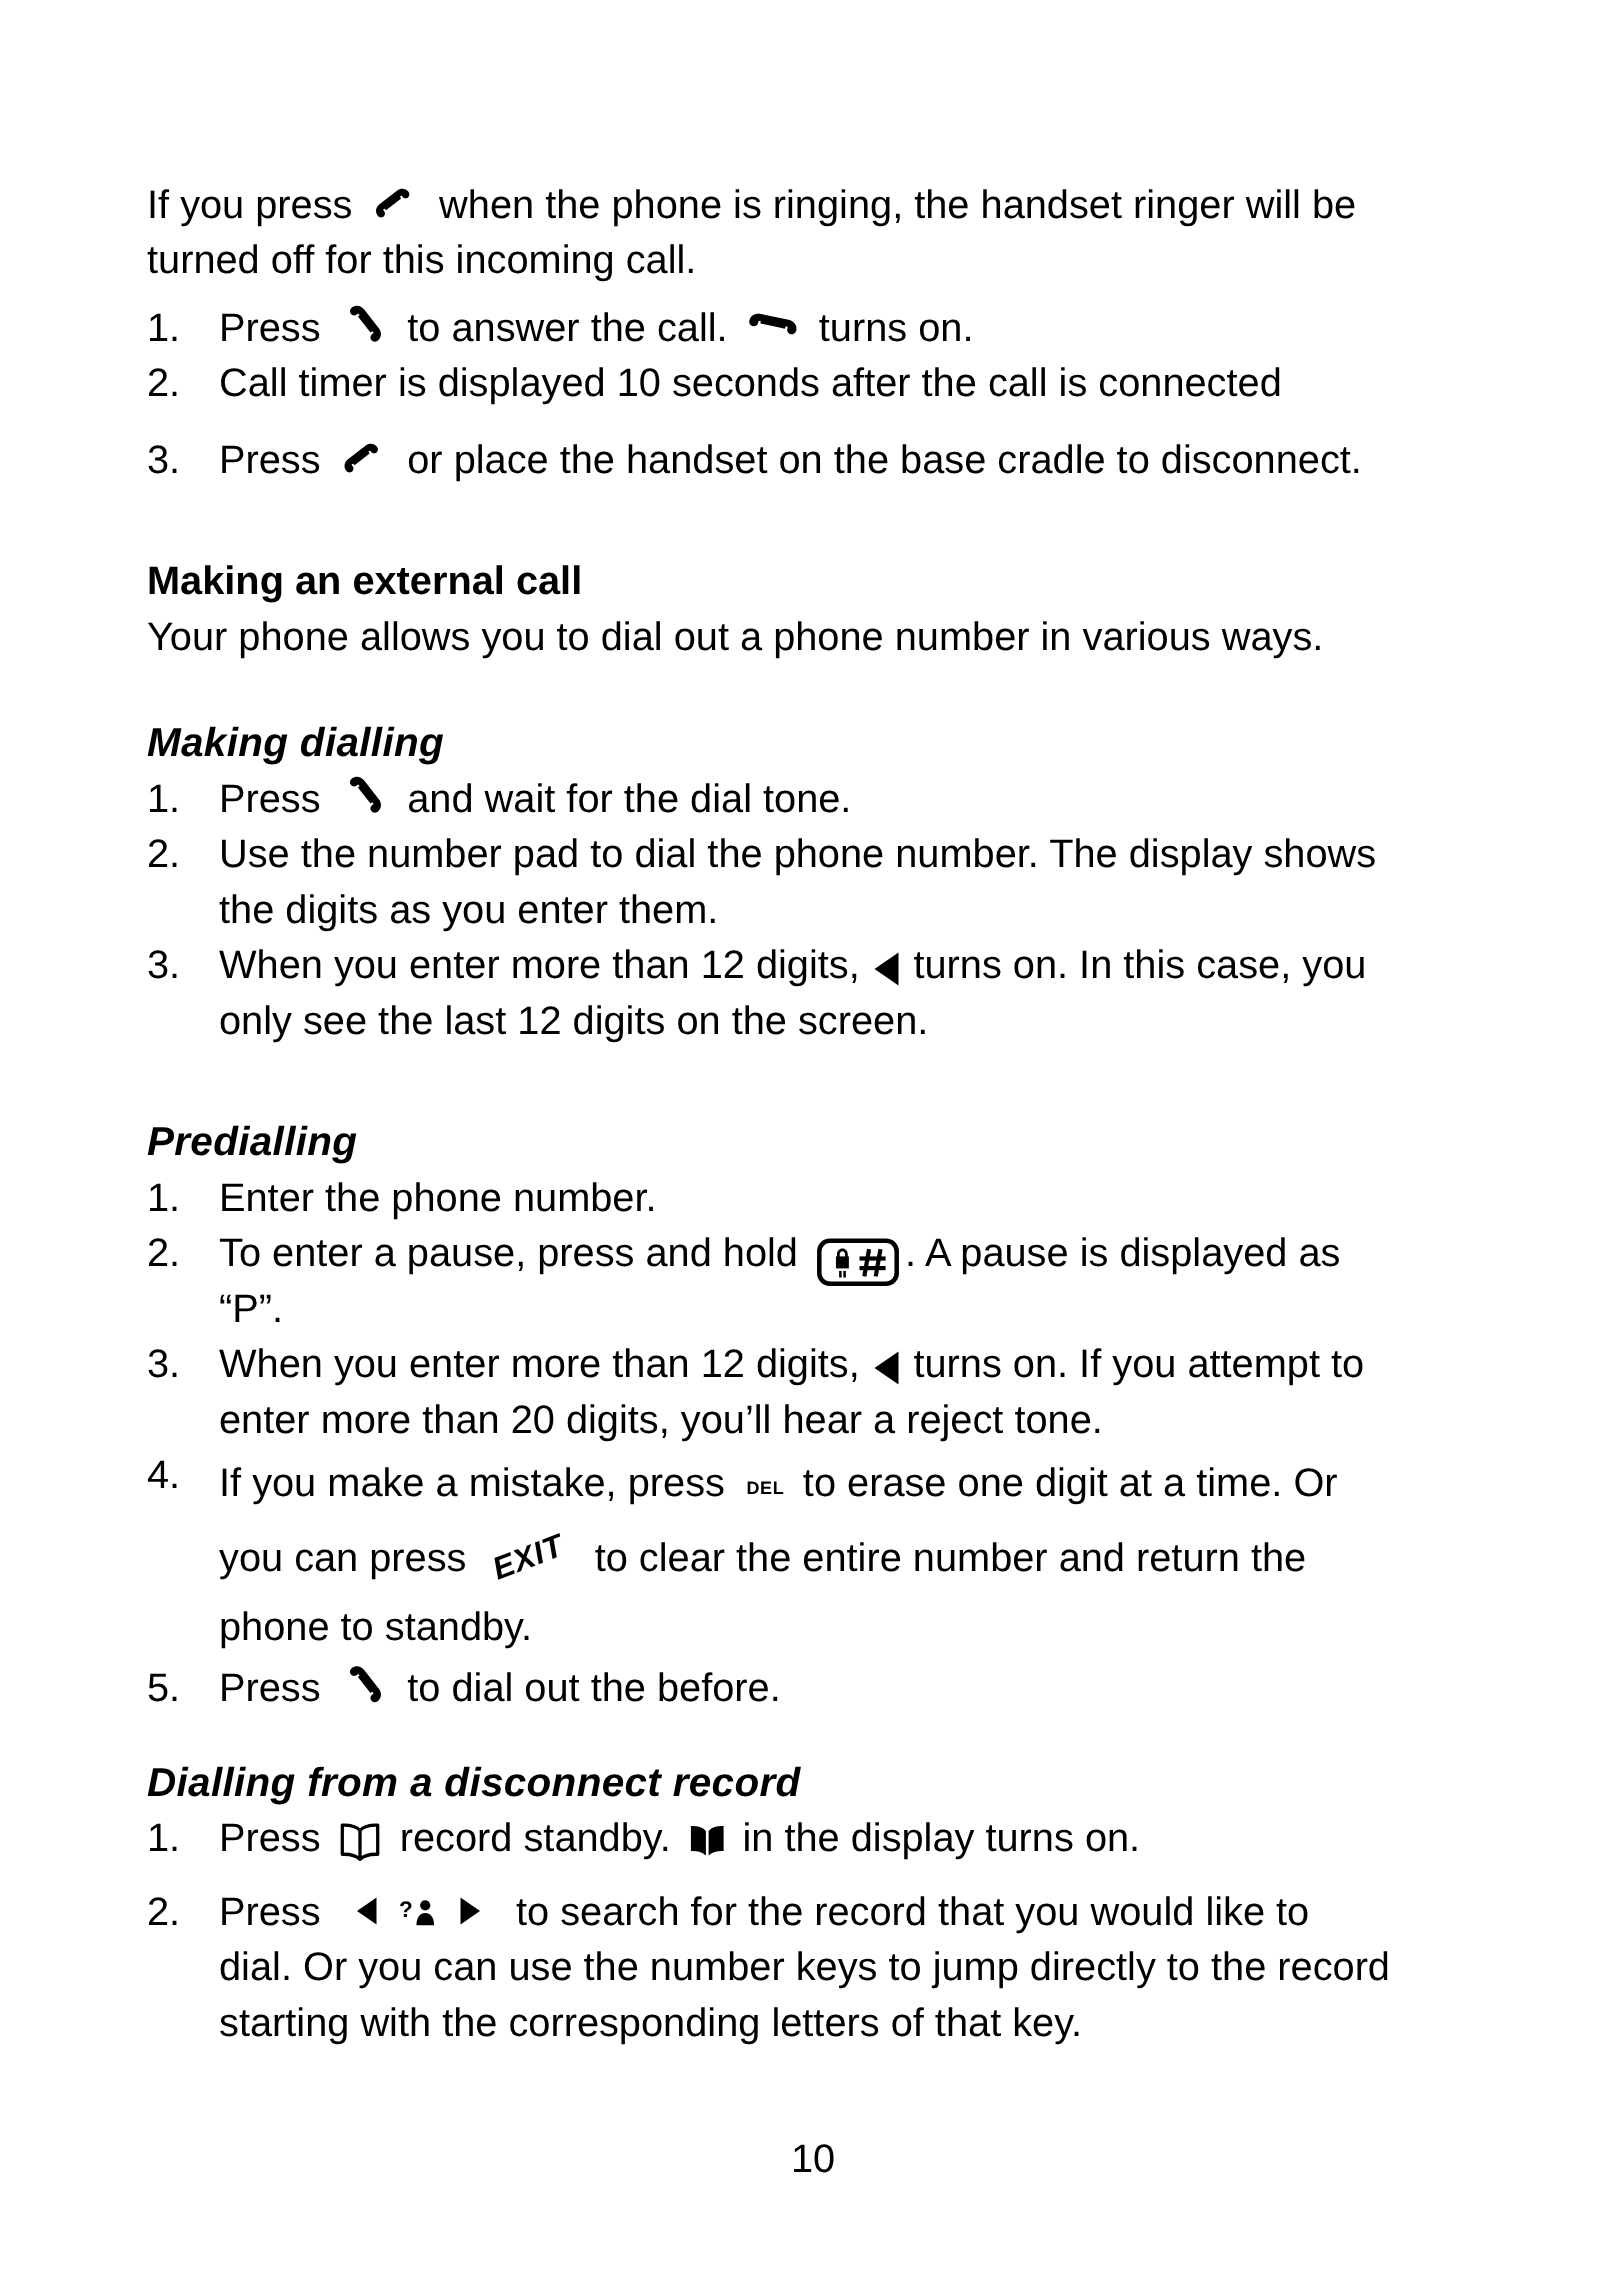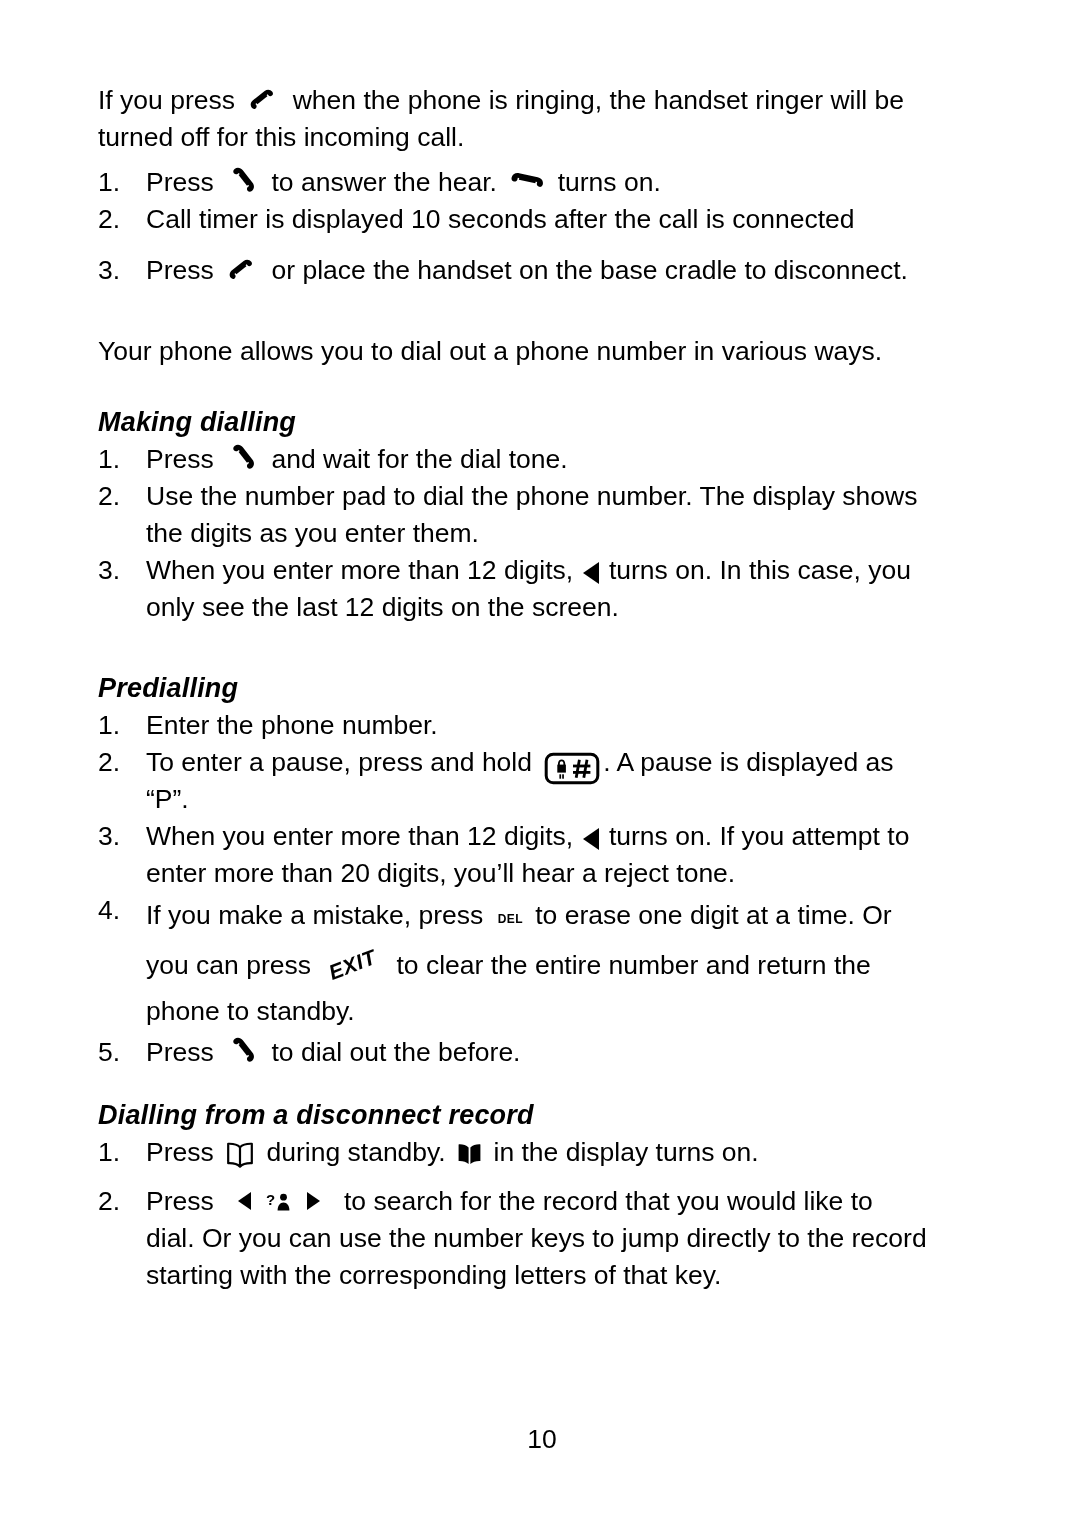--- a/index.html
+++ b/index.html
@@ -12,21 +12,21 @@
     height: 1528px;
     font-family: "Liberation Sans", sans-serif;
     color: #000000;
     -webkit-font-smoothing: antialiased;
   }
   .page {
     position: relative;
     width: 1068px;
     height: 1528px;
     box-sizing: border-box;
-    padding: 82px 140px 0 98px;
+    padding: 118px 140px 0 98px;
     background: #ffffff;
   }
 
   
   .para {
     font-size: 26.5px;
     line-height: 37px;
     margin: 0 0 0 0;
     text-align: left;
   }
@@ -176,21 +176,21 @@
       <span class="num">1.</span>
       <span>Press</span>
       <span class="ic ic-answer">
         <svg viewBox="0 0 34 30">
           <g transform="rotate(52 17 15)">
             <path d="M3 13.5 C3 10.2 5.6 7.8 9.1 7.8 L24.9 7.8 C28.4 7.8 31 10.2 31 13.5 C31 15.3 29.8 16.6 28.1 16.6 C26.5 16.6 25.3 15.4 25.3 13.8 L25.3 12.5 L8.7 12.5 L8.7 13.8 C8.7 15.4 7.5 16.6 5.9 16.6 C4.2 16.6 3 15.3 3 13.5 Z" fill="#000"></path>
             <path d="M10.2 10.8 L23.8 10.8 L23.8 14.0 L10.2 14.0 Z" fill="#000"></path>
           </g>
         </svg>
       </span>
-      <span>to answer the hear.</span>
+      <span>to answer the call.</span>
       <span class="ic ic-incall">
         <svg viewBox="0 0 38 28">
           <g transform="rotate(12 19 14)">
             <path d="M3 13 C3 9.6 5.8 7.1 9.5 7.1 L28.5 7.1 C32.2 7.1 35 9.6 35 13 C35 14.9 33.7 16.2 32 16.2 C30.2 16.2 28.9 14.9 28.9 13.2 L28.9 11.8 L9.1 11.8 L9.1 13.2 C9.1 14.9 7.8 16.2 6 16.2 C4.3 16.2 3 14.9 3 13 Z" fill="#000"></path>
             <path d="M10.6 10.2 L27.4 10.2 L27.4 13.4 L10.6 13.4 Z" fill="#000"></path>
           </g>
         </svg>
       </span>
       <span>turns on.</span>
     </li>
@@ -210,20 +210,21 @@
             <path d="M10.6 9.2 L23.4 9.2 L23.4 12.0 L10.6 12.0 Z" fill="#000"></path>
           </g>
         </svg>
       </span>
       <span>or place the handset on the base cradle to disconnect.</span>
     </li>
   </ol>
 
   <div class="sp-44"></div>
 
+  <h2 class="h-bold">Making an external call</h2>
   <p class="para">Your phone allows you to dial out a phone number in various ways.</p>
 
   <div class="sp-34"></div>
 
   <h3 class="h-italic">Making dialling</h3>
 
   <ol class="olist">
     <li>
       <span class="num">1.</span>
       <span>Press</span>
@@ -321,21 +322,21 @@
   <ol class="olist">
     <li>
       <span class="num">1.</span>
       <span>Press</span>
       <span class="ic ic-book-outline">
         <svg viewBox="0 0 30 28">
           <path d="M15 6.2 C12.2 3.4 8.0 2.6 3.2 2.8 L3.2 22.2 C8.0 22.0 12.2 22.8 15 25.6 C17.8 22.8 22.0 22.0 26.8 22.2 L26.8 2.8 C22.0 2.6 17.8 3.4 15 6.2 Z" fill="none" stroke="#000" stroke-width="2.2" stroke-linejoin="round"></path>
           <line x1="15" y1="6.2" x2="15" y2="25.6" stroke="#000" stroke-width="2.2"></line>
         </svg>
       </span>
-      <span>during standby.</span>
+      <span>record standby.</span>
       <span class="ic ic-book-solid">
         <svg viewBox="0 0 25 24">
           <path d="M11.6 5.6 C9.2 3.0 5.6 2.2 1.6 2.4 L1.6 19.0 C5.6 18.8 9.2 19.6 11.6 22.0 Z" fill="#000"></path>
           <path d="M13.4 5.6 C15.8 3.0 19.4 2.2 23.4 2.4 L23.4 19.0 C19.4 18.8 15.8 19.6 13.4 22.0 Z" fill="#000"></path>
         </svg>
       </span>
       <span>in the display turns on.</span>
     </li>
 
     <li style="margin-top:12px;">

